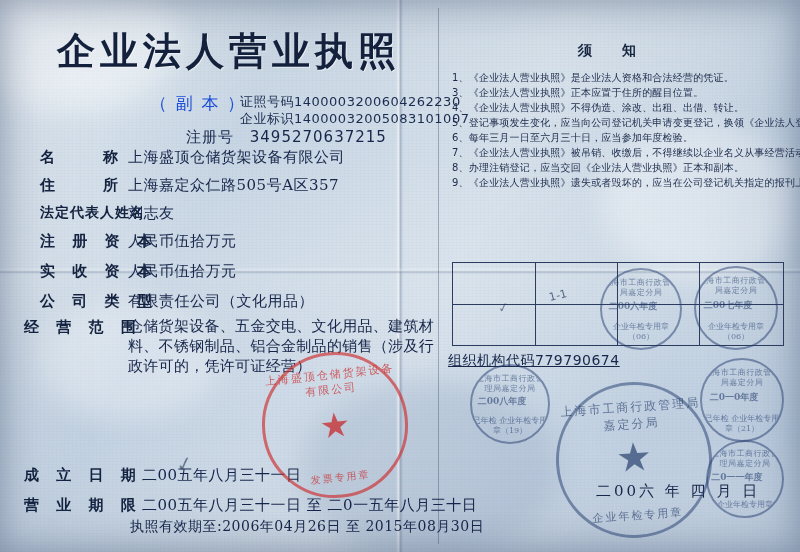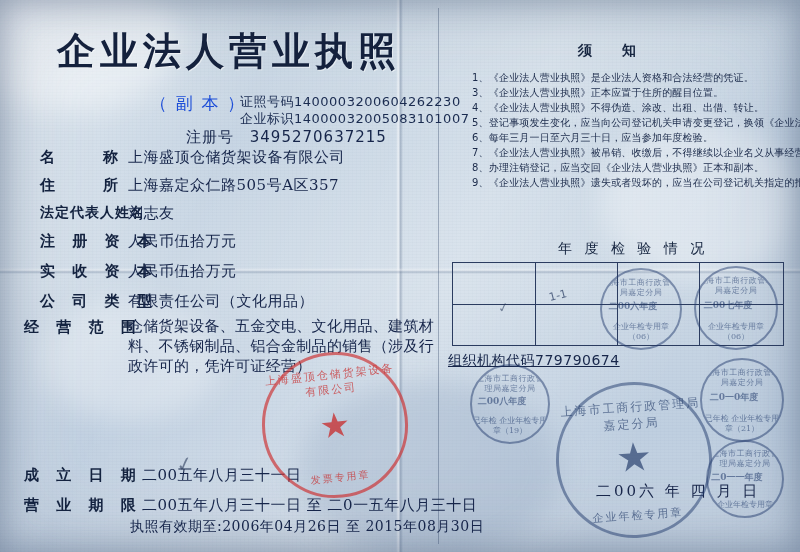--- a/index.html
+++ b/index.html
@@ -217,21 +217,21 @@
   }
   .notice-list {
     position: absolute;
     left: 452px; top: 70px;
     width: 336px;
     font-size: 10px;
     line-height: 15px;
     color: #1b2a4a;
     letter-spacing: 0.2px;
   }
-  .notice-list div { white-space: nowrap; margin-left: 20px; }
+  .notice-list div { white-space: nowrap; }
   .annual-title {
     position: absolute;
     left: 558px; top: 240px;
     font-family: "DejaVu Serif", "Liberation Serif", serif;
     font-size: 14px;
     letter-spacing: 4px;
     color: #15243f;
   }
   .annual-grid {
     position: absolute;
@@ -413,21 +413,20 @@
       <div>1、《企业法人营业执照》是企业法人资格和合法经营的凭证。</div>
       <div>3、《企业法人营业执照》正本应置于住所的醒目位置。</div>
       <div>4、《企业法人营业执照》不得伪造、涂改、出租、出借、转让。</div>
       <div>5、登记事项发生变化，应当向公司登记机关申请变更登记，换领《企业法人登记执照》。</div>
       <div>6、每年三月一日至六月三十日，应当参加年度检验。</div>
       <div>7、《企业法人营业执照》被吊销、收缴后，不得继续以企业名义从事经营活动。</div>
       <div>8、办理注销登记，应当交回《企业法人营业执照》正本和副本。</div>
       <div>9、《企业法人营业执照》遗失或者毁坏的，应当在公司登记机关指定的报刊上声明作废，申请补领。</div>
     </div>
 
-    <div class="annual-title">年 度 检 验 情 况</div>
     <div class="annual-grid">
       <div class="vline" style="left:82px;"></div>
       <div class="vline" style="left:164px;"></div>
       <div class="vline" style="left:246px;"></div>
       <div class="hline" style="top:41px;"></div>
       <div style="position:absolute; left:96px; top:26px; font-size:11px; color:rgba(30,50,90,0.7); transform:rotate(-14deg);">1-1</div>
     </div>
 
     <div class="scribble" style="left:498px; top:300px;">✓</div>
     <div class="scribble" style="left:176px; top:452px; font-size:20px;">✓</div>

